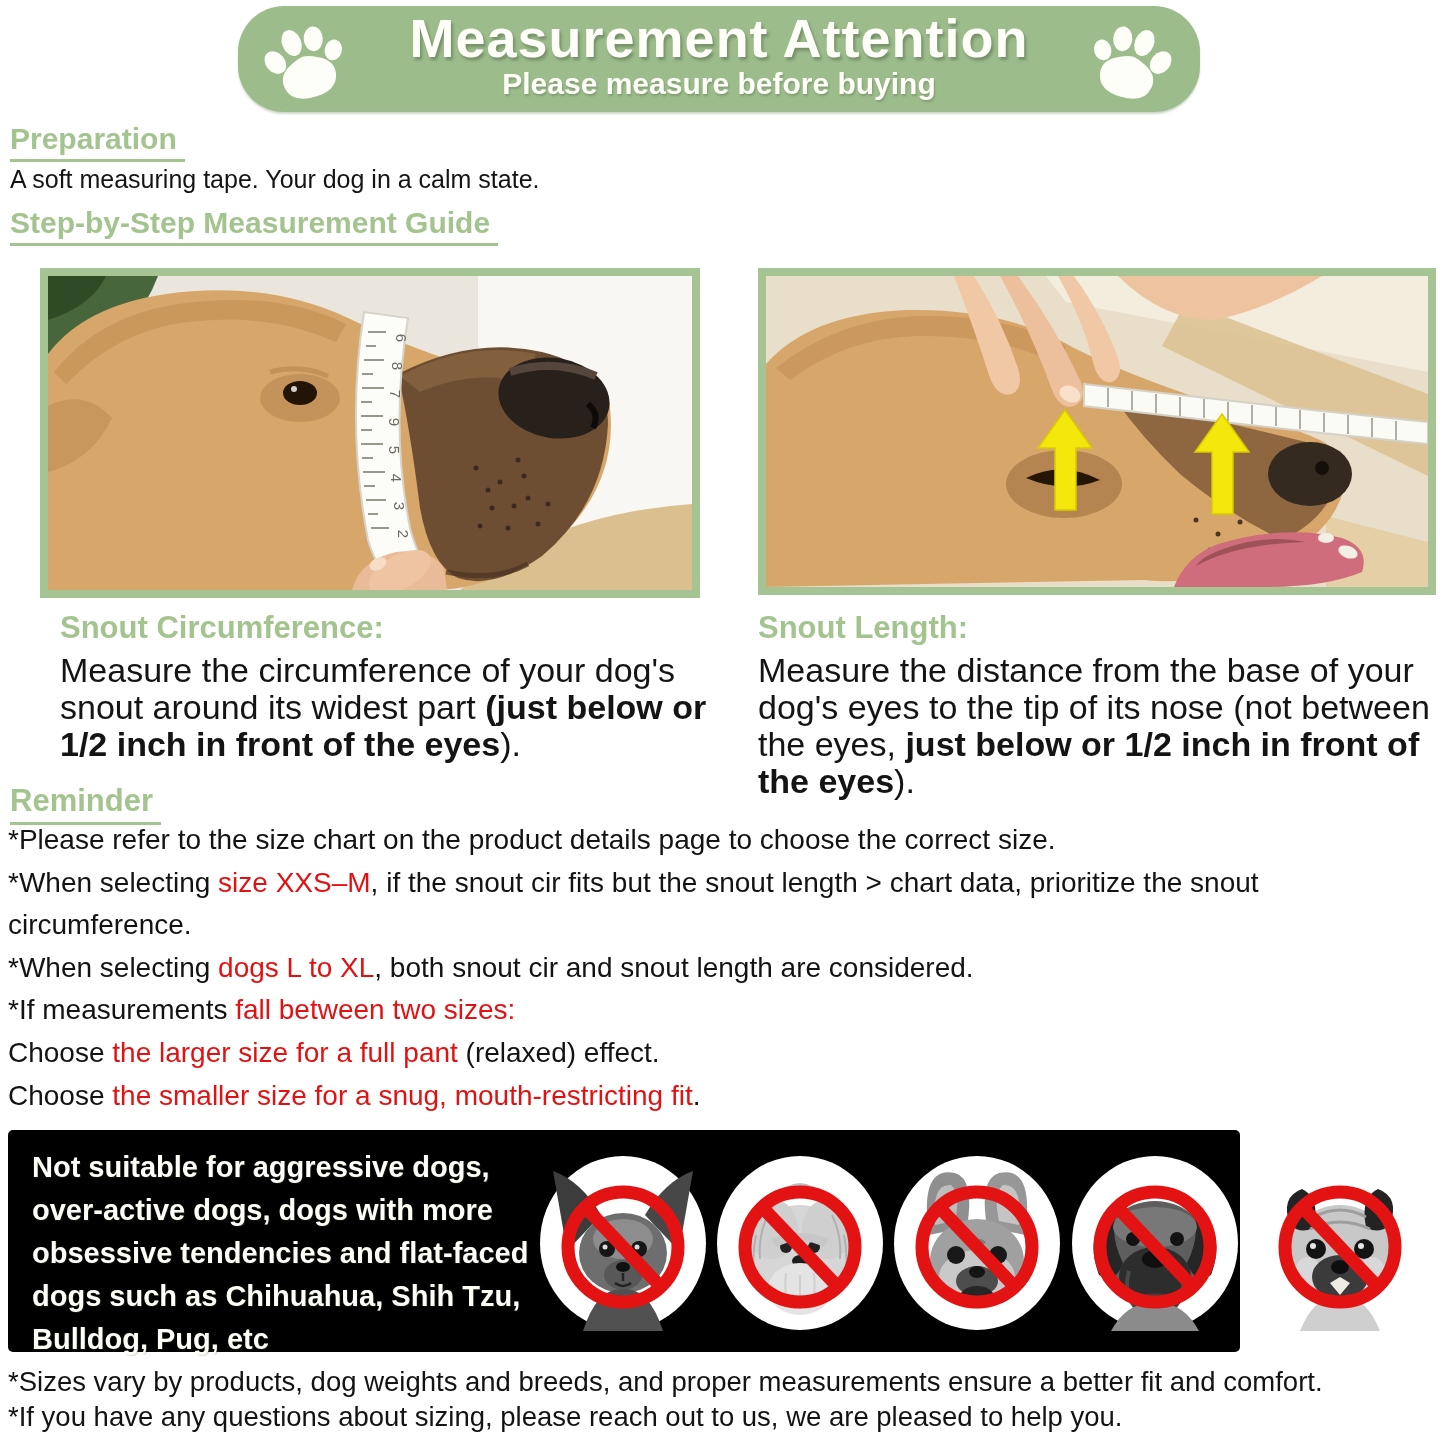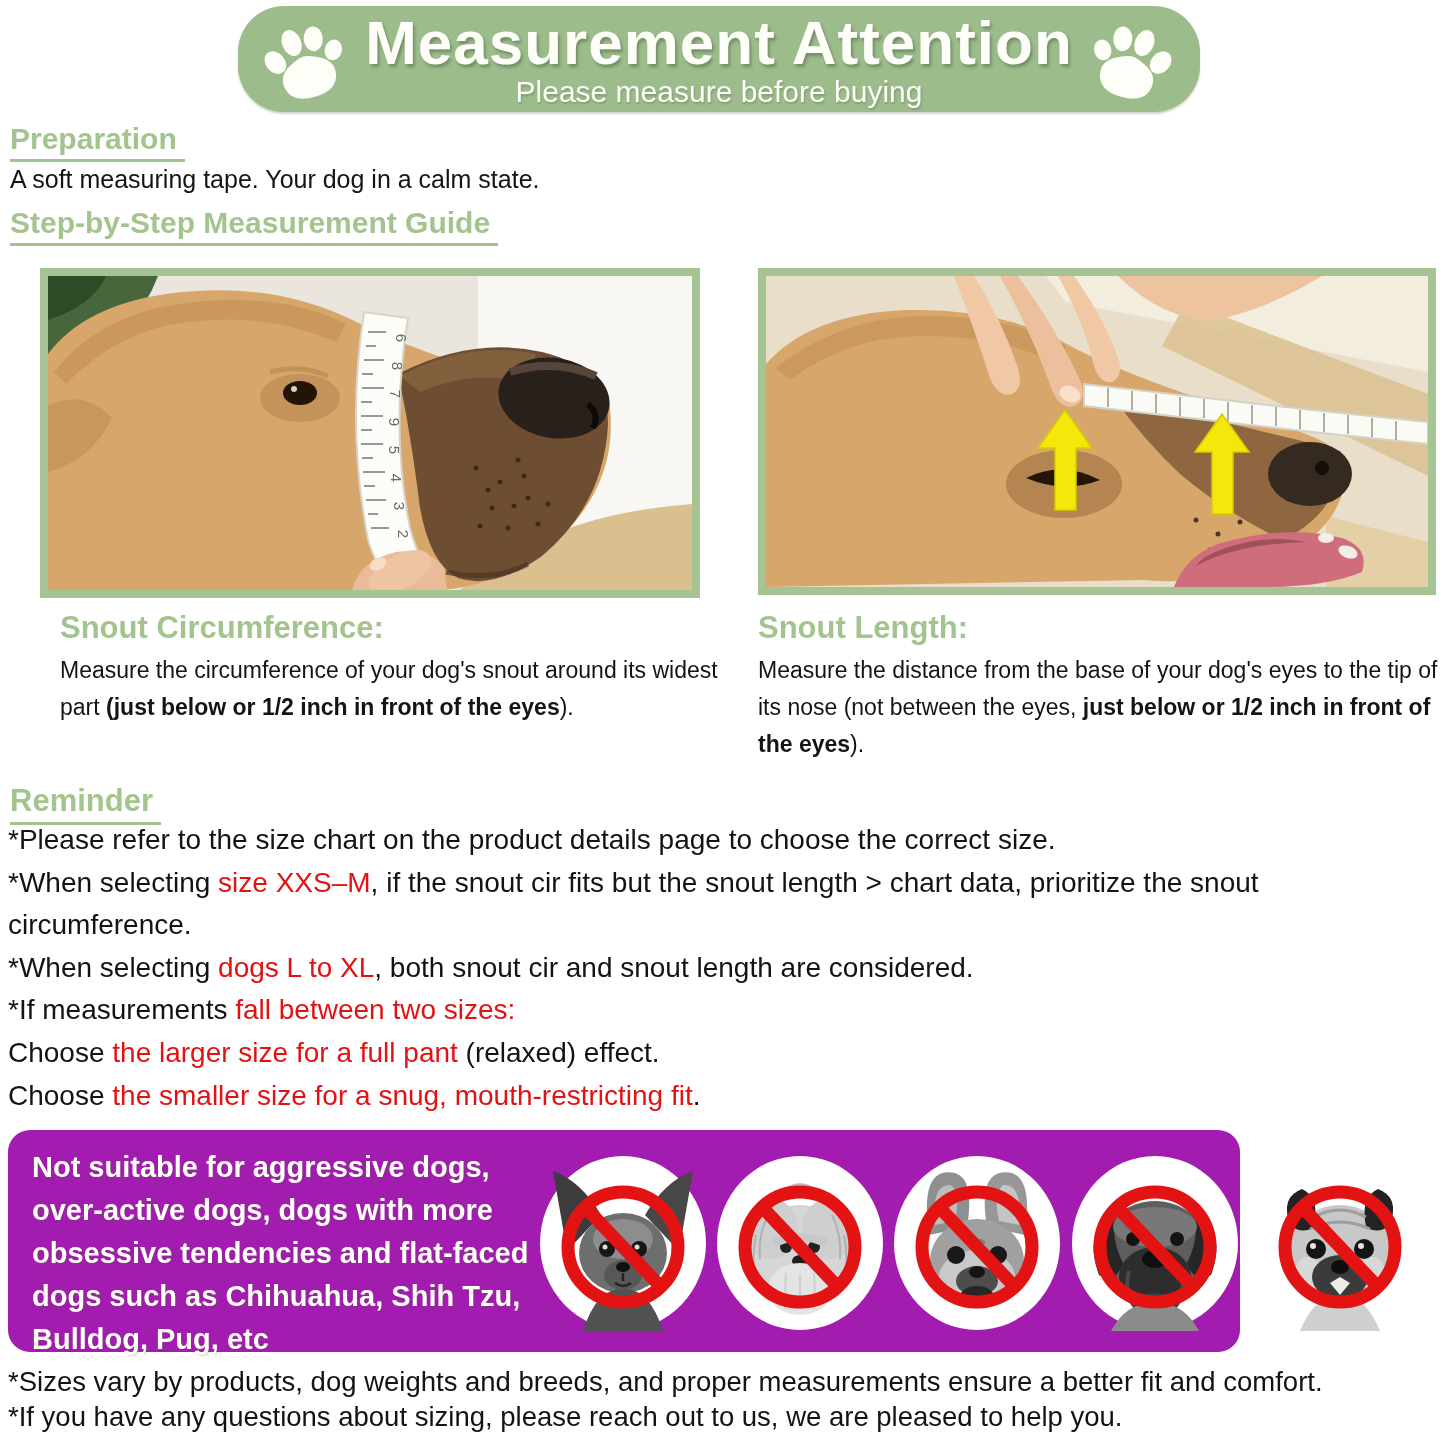--- a/index.html
+++ b/index.html
@@ -3,24 +3,24 @@
 <meta charset="utf-8">
 <style>
   * { margin:0; padding:0; box-sizing:border-box; }
   html,body { background:#fff; }
   body { font-family:"Liberation Sans", sans-serif; color:#141414; }
   #canvas { position:relative; width:1445px; height:1441px; background:#ffffff; overflow:hidden; }
 
   
   #banner { position:absolute; left:238px; top:6px; width:962px; height:106px;
             background:#9cbc8c; border-radius:46px; box-shadow:0 2px 2px rgba(120,140,110,.35); }
-  #banner-title { text-align:center; font-size:62px; font-weight:800; color:#fdfff8;
+  #banner-title { text-align:center; font-size:54px; font-weight:800; color:#fdfff8;
                   margin-top:4px; letter-spacing:1px; line-height:1.05;
                   text-shadow:2px 3px 3px rgba(70,90,60,.45); }
-  #banner-sub { text-align:center; font-size:30px; font-weight:normal; color:#fdfff8; margin-top:0px;
+  #banner-sub { text-align:center; font-size:30px; font-weight:bold; color:#fdfff8; margin-top:0px;
                 text-shadow:1px 2px 2px rgba(70,90,60,.3); }
   .paw { position:absolute; top:14px; width:86px; height:84px; }
   .paw.left  { left:24px;  transform:rotate(-16deg); }
   .paw.right { right:26px; transform:scaleX(-1) rotate(-16deg); }
 
   
   .green-heading { position:absolute; display:inline-block; color:#a3c48e; font-weight:bold;
                    font-size:30px; line-height:1.1; border-bottom:3px solid #a3c48e; padding:0 8px 4px 0;text-align:center; }
   #prep-heading { left:10px; top:122px; }
   #guide-heading { left:10px; top:206px; font-size:30px; }
@@ -29,33 +29,33 @@
 
   
   .figure { position:absolute; top:268px; border:8px solid #a6c493; background:#e9e6df; }
   #fig-left { left:40px; width:660px; height:330px; }
   #fig-right { left:758px; width:678px; height:327px; }
   .figure svg { display:block; width:100%; height:100%; }
 
   
   .caption-heading { position:absolute; top:610px; color:#a3c48e; font-weight:bold; font-size:31px; }
   #cap-left-h { left:60px; } #cap-right-h { left:758px; }
-  .caption-body { position:absolute; top:652px; font-size:23px; line-height:37px; color:#141414; }
+  .caption-body { position:absolute; top:652px; font-size:34px; line-height:37px; color:#141414; }
   #cap-left-b { left:60px; width:662px; }
   #cap-right-b { left:758px; width:694px; }
   .caption-body b { font-weight:bold; }
 
   
   #reminder-list { position:absolute; left:8px; top:819px; width:1434px;
                    font-size:28px; line-height:42.6px; color:#131313; }
   .red { color:#e31212; }
 
   
   #warning-box { position:absolute; left:8px; top:1130px; width:1232px; height:222px;
-                 background:#a21caf; border-radius:22px; }
+                 background:#000000; border-radius:5px; }
   #warning-text { position:absolute; left:24px; top:16px; font-size:29px; font-weight:bold;
                   color:#fdfff6; line-height:43px; text-shadow:1px 1px 1px rgba(80,100,70,.25); }
   .nogo { position:absolute; top:25px; width:168px; height:176px; }
   .nogo svg { width:100%; height:100%; display:block; }
   #nogo-0 { left:531px; } #nogo-1 { left:708px; } #nogo-2 { left:885px; }
   #nogo-3 { left:1063px; } #nogo-4 { left:1248px; }
 
   
   #footer { position:absolute; left:8px; top:1364px; font-size:27.5px; line-height:35px; color:#131313; }
 

